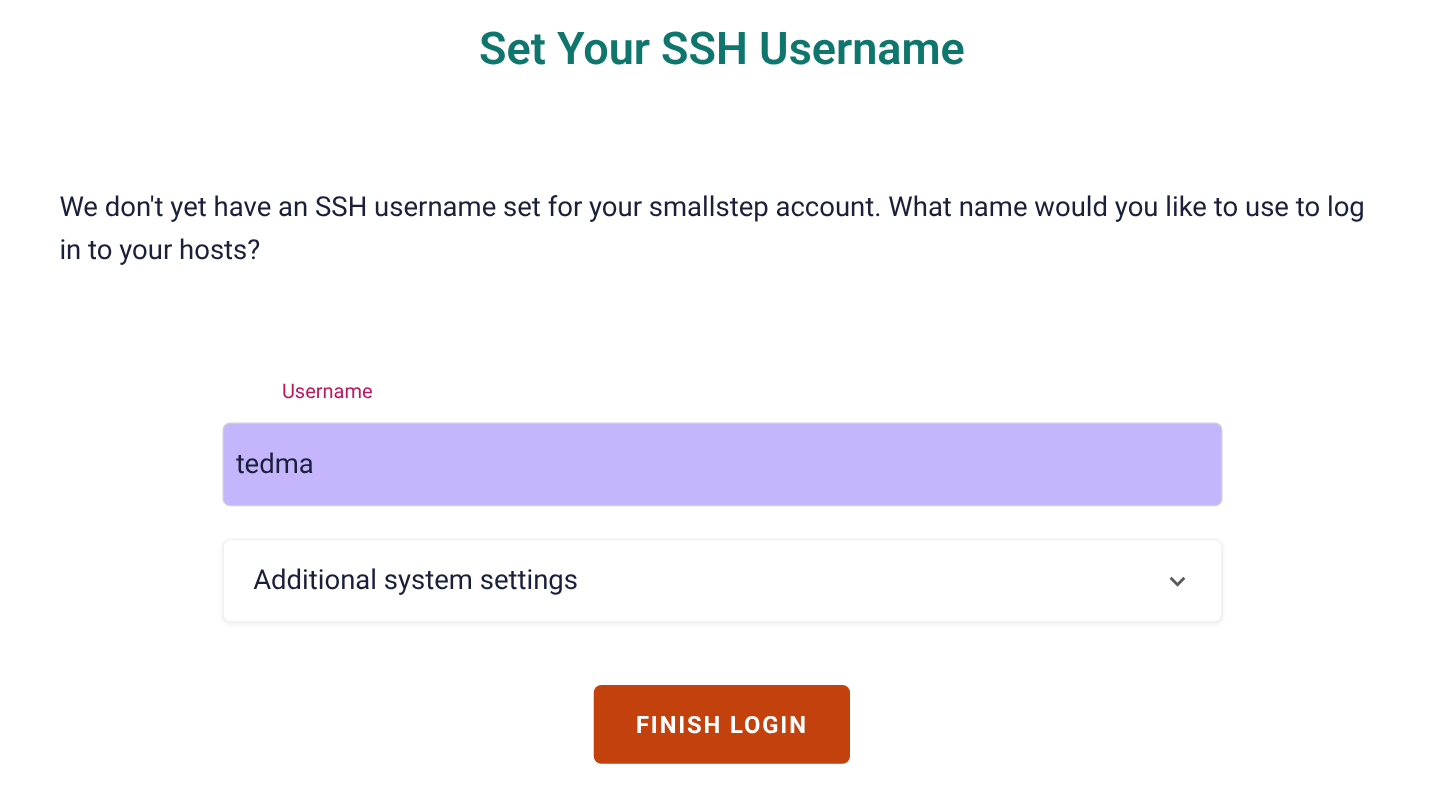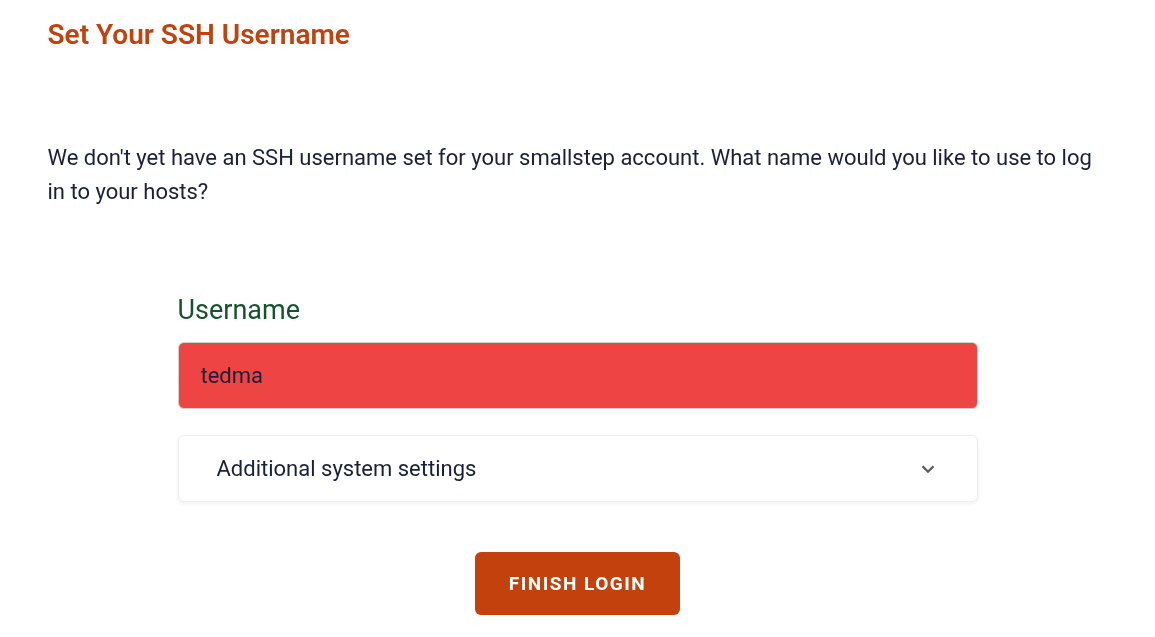--- a/index.html
+++ b/index.html
@@ -16,66 +16,68 @@
       color: #1a1f3a;
     }
     
     .container {
       max-width: 1120px;
       margin: 0 auto;
       padding: 0 30px;
     }
     
     .page-title {
-      font-size: 28px;
+      text-align: center;
+      font-size: 36px;
       font-weight: 600;
-      color: #c2410c;
+      color: #0f766e;
       margin-top: 18px;
       margin-bottom: 90px;
     }
     
     .description {
       font-size: 22px;
       color: #1a1f3a;
       line-height: 1.55;
       margin-bottom: 85px;
       font-weight: 400;
     }
     
     .form-container {
       max-width: 800px;
       margin: 0 auto;
     }
     
     .field-label {
-      font-size: 27px;
-      color: #14532d;
+      font-size: 16px;
+      color: #be185d;
       margin-bottom: 16px;
       display: block;
       font-weight: 400;
+      margin-left: 48px;
     }
     
     .text-input {
       width: 100%;
-      padding: 20px 22px;
+      padding: 20px 10px;
       font-size: 22px;
       color: #1a1f3a;
       border: 1px solid #d0d0d0;
       border-radius: 6px;
-      background: #ef4444;
+      background: #c4b5fd;
       font-family: inherit;
       margin-bottom: 26px;
     }
     
     .expandable-panel {
       display: flex;
       align-items: center;
       justify-content: space-between;
       width: 100%;
-      padding: 20px 38px;
+      padding: 20px 24px;
       font-size: 22px;
       color: #1a1f3a;
       background: #ffffff;
       border: 1px solid #eeeeee;
       border-radius: 6px;
       box-shadow: 0 2px 4px rgba(0,0,0,0.06);
       cursor: pointer;
       margin-bottom: 50px;
     }
     

